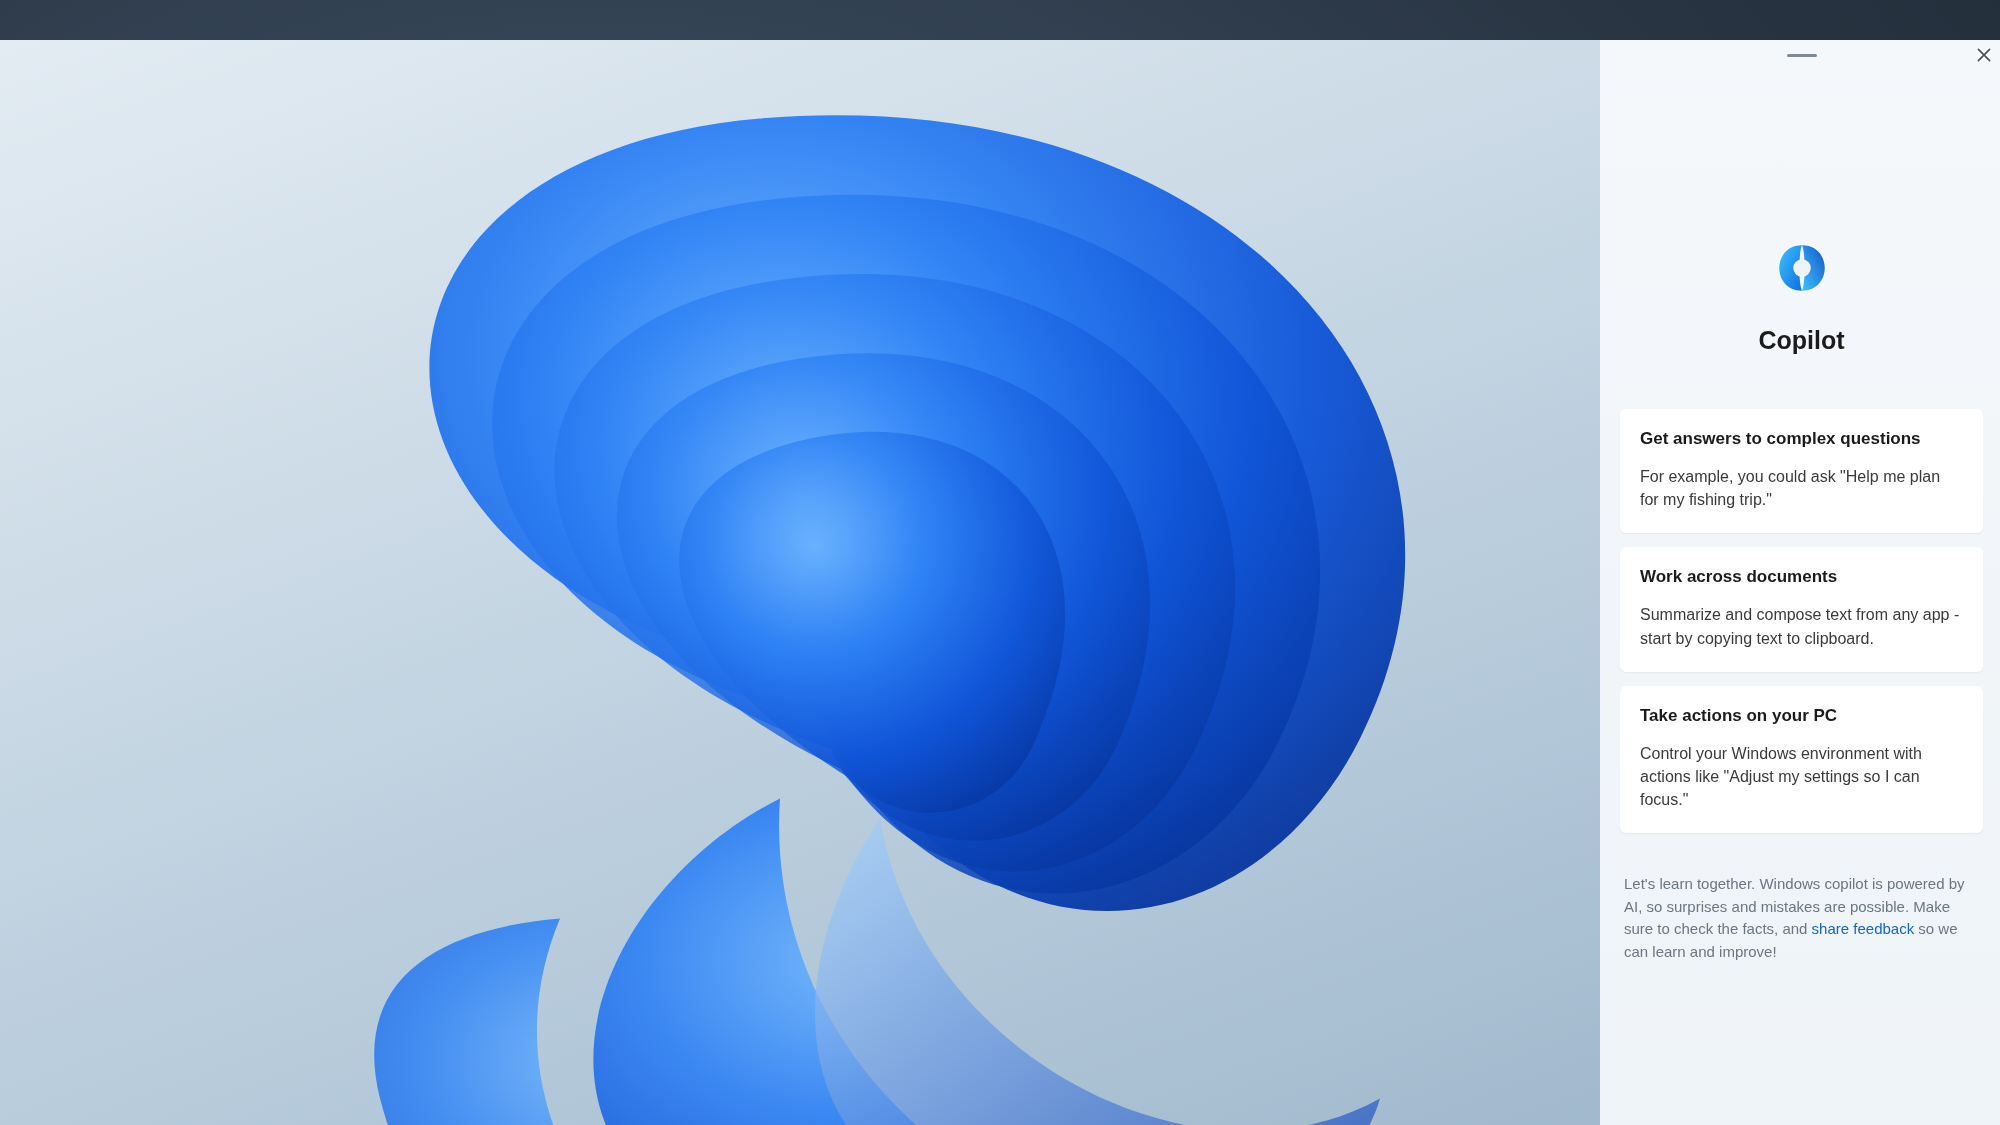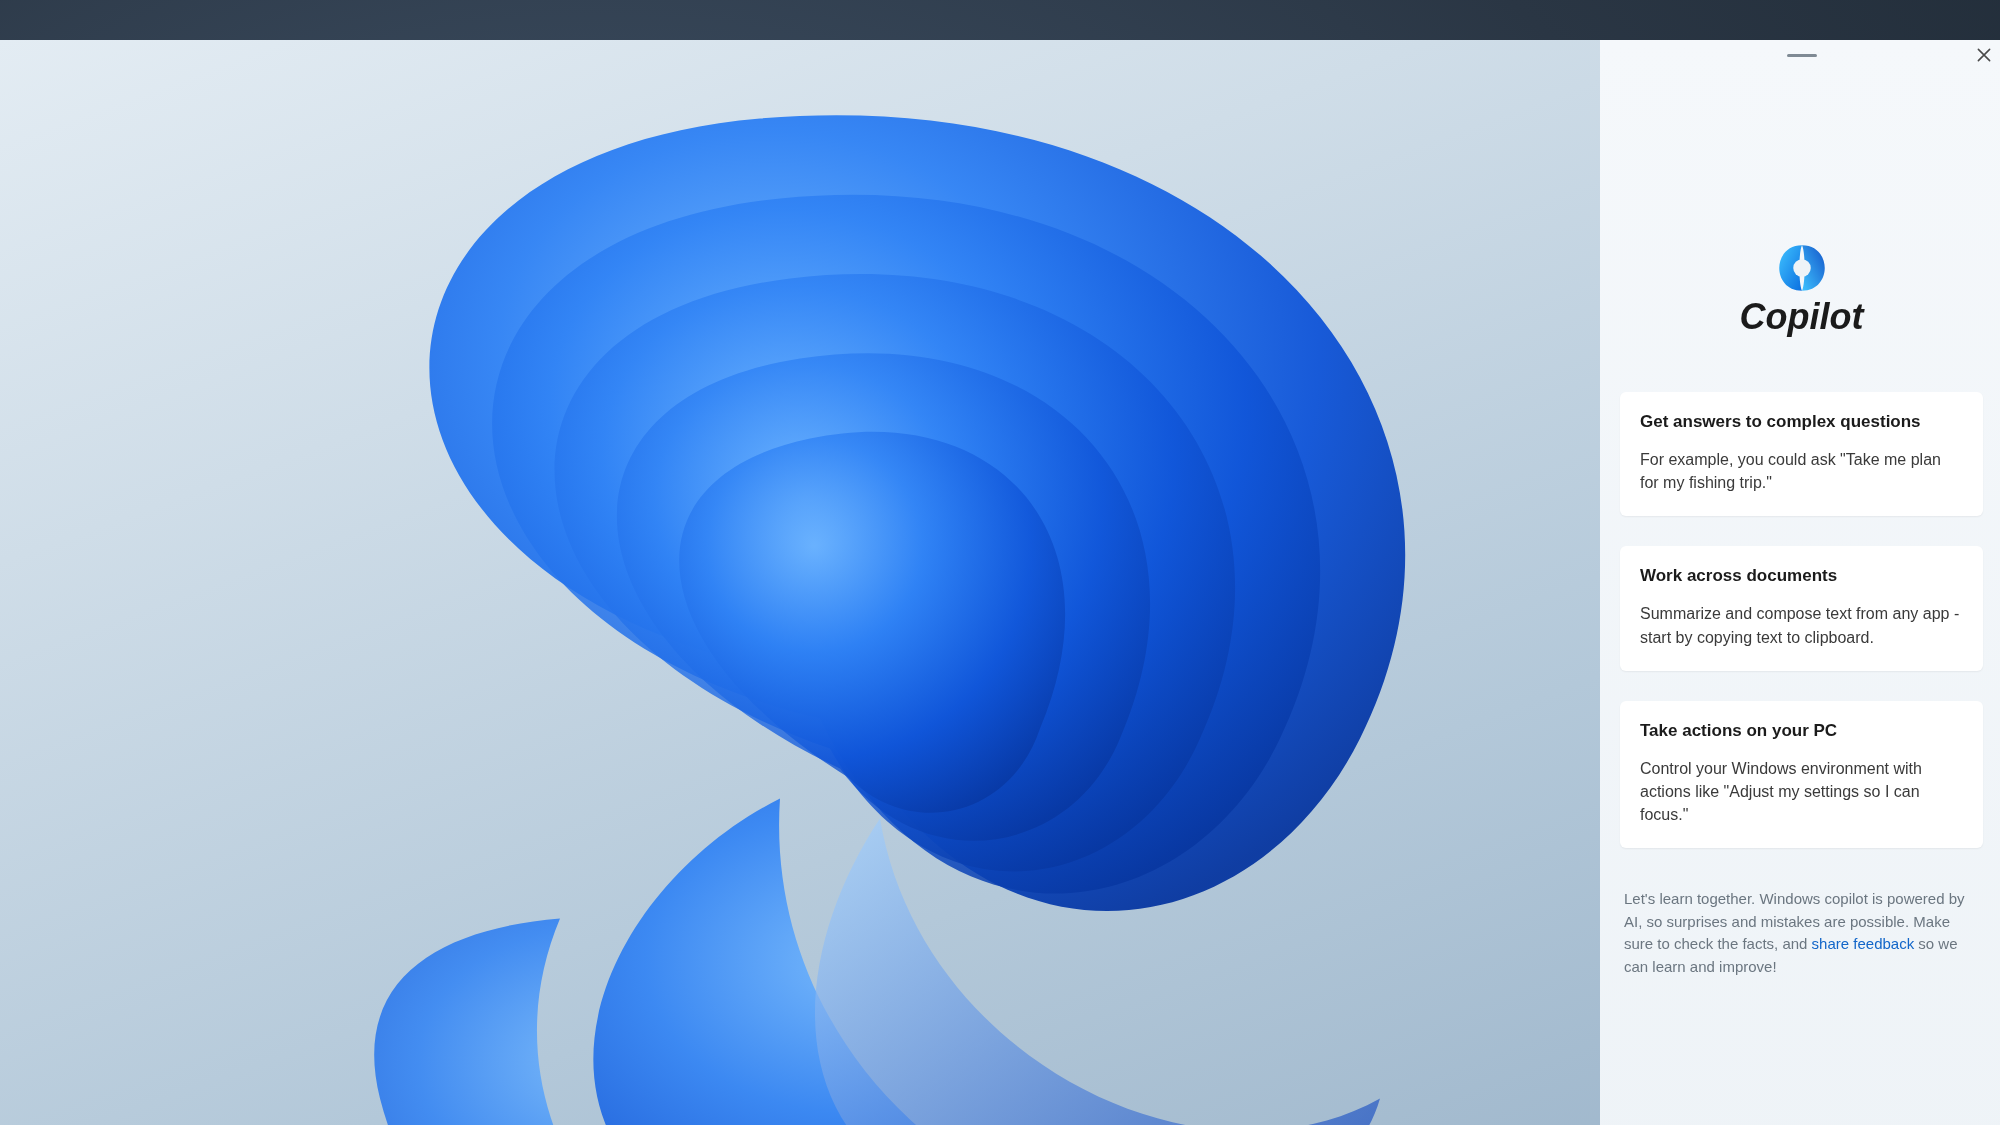--- a/index.html
+++ b/index.html
@@ -51,28 +51,28 @@
     width: 18px; height: 18px;
     display: flex; align-items: center; justify-content: center;
     cursor: pointer; color: #4a4a4a;
   }
   .copilot .hero {
     margin-top: 170px;
     display: flex; flex-direction: column; align-items: center;
   }
   .copilot-logo { width: 56px; height: 56px; }
   .copilot .hero h1 {
-    font-size: 36px;
+    margin-top: 30px;
+    font-size: 25px;
     font-weight: 600;
     color: #1b1b1b;
-    font-style: italic;
   }
   .cards {
     margin: 54px 20px 0 20px;
-    display: flex; flex-direction: column; gap: 30px;
+    display: flex; flex-direction: column; gap: 14px;
   }
   .card {
     background: #ffffff;
     border-radius: 6px;
     box-shadow: 0 1px 2px rgba(0,0,0,0.06);
     padding: 20px 20px 22px 20px;
   }
   .card .card-title { font-weight: 600; font-size: 17px; color: #1b1b1b; margin-bottom: 16px; }
   .card .card-body { font-size: 16px; line-height: 1.45; color: #3a3a3a; }
   .disclaimer {
@@ -171,21 +171,21 @@
           <path d="M32 6 C14 6 6 20 6 32 C6 44 14 58 32 58 C28 50 28 14 32 6 Z" fill="url(#cl1)"></path>
           <path d="M32 6 C50 6 58 20 58 32 C58 44 50 58 32 58 C36 50 36 14 32 6 Z" fill="url(#cl2)"></path>
           <circle cx="32" cy="32" r="10" fill="#eef3f7"></circle>
         </svg>
         <h1>Copilot</h1>
       </div>
 
       <div class="cards">
         <div class="card">
           <div class="card-title">Get answers to complex questions</div>
-          <div class="card-body">For example, you could ask "Take me plan for my fishing trip."</div>
+          <div class="card-body">For example, you could ask "Help me plan for my fishing trip."</div>
         </div>
         <div class="card">
           <div class="card-title">Work across documents</div>
           <div class="card-body">Summarize and compose text from any app - start by copying text to clipboard.</div>
         </div>
         <div class="card">
           <div class="card-title">Take actions on your PC</div>
           <div class="card-body">Control your Windows environment with actions like "Adjust my settings so I can focus."</div>
         </div>
       </div>

